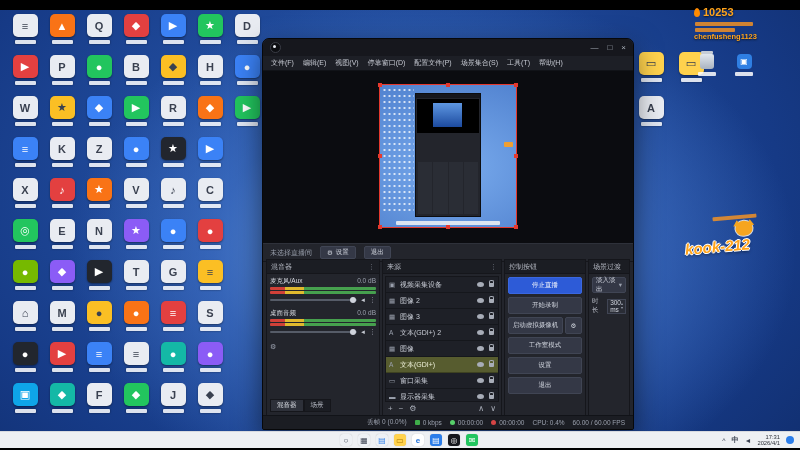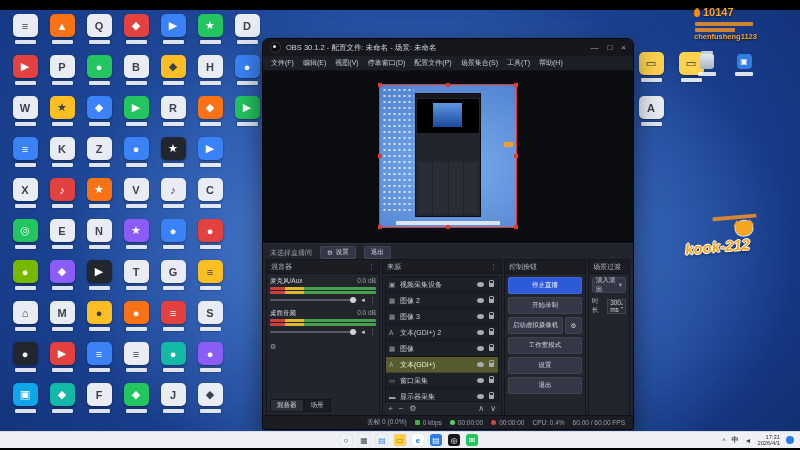--- a/index.html
+++ b/index.html
@@ -410,21 +410,21 @@
           <div class="dlbl"></div>
         </div>
         <div class="dicon" style="left: 636px; top: 86px;">
           <div class="ic" style="background: rgb(233, 236, 242); color: rgb(58, 65, 80);">A</div>
           <div class="dlbl"></div>
         </div>
       </div>
 
     <div id="viewers">
       <span class="flame"></span>
-      <span class="vcount">10147</span>
+      <span class="vcount">10253</span>
     </div>
     <div class="obar" style="left:695px;top:12px;width:58px;"></div>
     <div class="obar" style="left:695px;top:18px;width:40px;"></div>
     <div id="uname">chenfusheng1123</div>
 
     <div class="d-right" style="left:696px;top:44px;">
       <div class="bin"></div>
       <div class="dlbl" style="margin-top:3px;margin-left:auto;margin-right:auto;width:18px;height:4px;background:rgba(255,255,255,.85);border-radius:1px;"></div>
     </div>
     <div class="d-right" style="left:733px;top:44px;">
@@ -435,21 +435,20 @@
     <div id="wm">
       <div class="obar" style="position:static;width:44px;margin-left:30px;margin-bottom:2px;"></div>
       <div class="fox"></div>
       <div class="wm-name">kook-212</div>
     </div>
 
     <div id="win">
 
       <div id="titlebar">
         <span class="obslogo"></span>
-        <span id="wtitle">OBS 30.1.2 - 配置文件: 未命名 - 场景: 未命名</span>
         <span class="winbtns">
           <span>—</span>
           <span>□</span>
           <span>×</span>
         </span>
       </div>
 
       <div id="menubar">
           <span class="mi">文件(F)</span>
           <span class="mi">编辑(E)</span>

